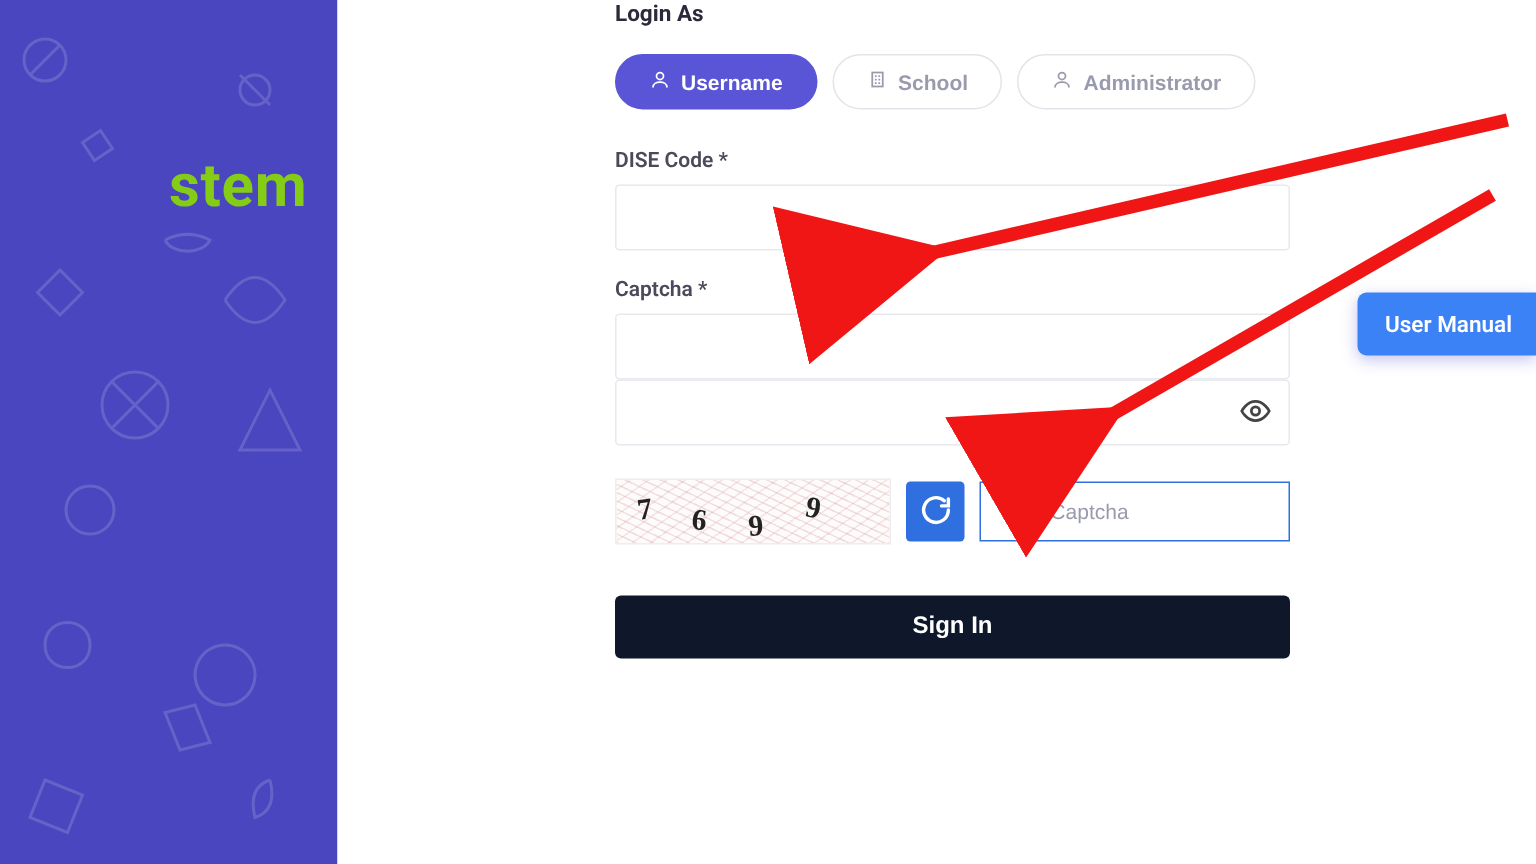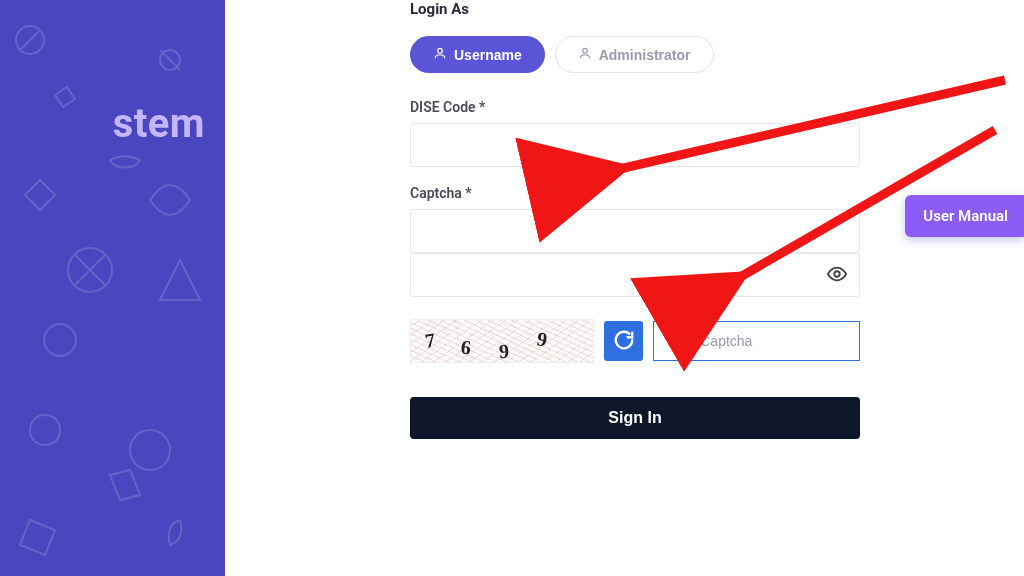--- a/index.html
+++ b/index.html
@@ -23,21 +23,21 @@
     position: absolute;
     inset: 0;
     opacity: 0.15;
   }
   .sidebar .title {
     position: absolute;
     top: 100px;
     right: 20px;
     font-size: 40px;
     font-weight: 700;
-    color: #c4b5fd;
+    color: #84cc16;
     letter-spacing: 0.5px;
   }
   .main {
     position: absolute;
     left: 225px; top: 0;
     right: 0;
     height: 576px;
     padding: 0 0 0 0;
     background: #fff;
   }
@@ -162,21 +162,21 @@
     border: none;
     border-radius: 4px;
     font-size: 16px;
     font-weight: 700;
     cursor: pointer;
   }
   .user-manual {
     position: absolute;
     right: 0;
     top: 195px;
-    background: #8b5cf6;
+    background: #3b82f6;
     color: #fff;
     font-size: 15px;
     font-weight: 600;
     padding: 12px 16px 12px 18px;
     border-radius: 6px 0 0 6px;
     box-shadow: 0 3px 10px rgba(90,85,214,0.35);
     cursor: pointer;
   }
   .annot-arrow { position: absolute; pointer-events: none; }
   .annot-arrow svg { overflow: visible; }
@@ -220,20 +220,29 @@
           <svg viewBox="0 0 24 24" fill="none" stroke="currentColor" stroke-width="2">
               <circle cx="12" cy="8" r="4"></circle>
               <path d="M4 21c0-4 4-6 8-6s8 2 8 6"></path>
             </svg>
         </span>
         <span>Username</span>
       </button>
       <button class="role-pill">
         <span>
           <svg viewBox="0 0 24 24" fill="none" stroke="currentColor" stroke-width="2">
+              <rect x="6" y="4" width="12" height="16"></rect>
+              <path d="M9 8h2M13 8h2M9 12h2M13 12h2M9 16h2M13 16h2"></path>
+            </svg>
+        </span>
+        <span>School</span>
+      </button>
+      <button class="role-pill">
+        <span>
+          <svg viewBox="0 0 24 24" fill="none" stroke="currentColor" stroke-width="2">
               <circle cx="12" cy="8" r="4"></circle>
               <path d="M4 21c0-4 4-6 8-6s8 2 8 6"></path>
             </svg>
         </span>
         <span>Administrator</span>
       </button>
     </div>
 
     <div class="field-label">DISE Code *</div>
     <input class="text-input" type="text" value="" style="">

